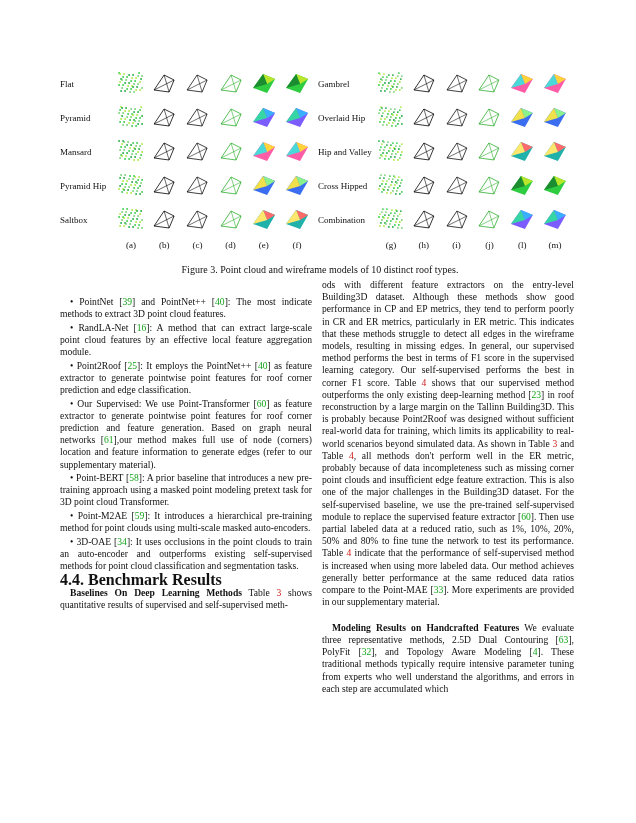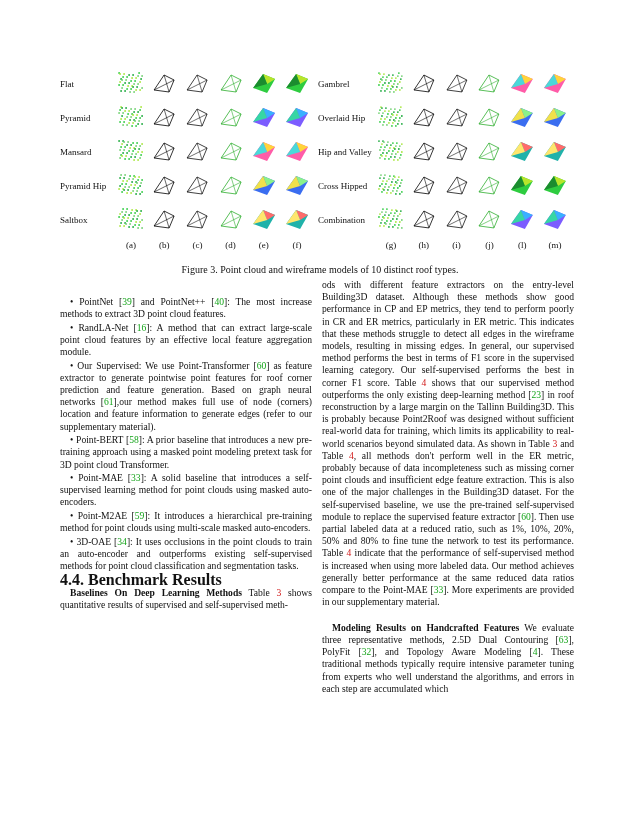--- a/index.html
+++ b/index.html
@@ -904,25 +904,25 @@
         <span>(i)</span>
         <span>(j)</span>
         <span>(l)</span>
         <span>(m)</span>
       </div>
     </div>
 </div>
 <div class="caption">Figure 3. Point cloud and wireframe models of 10 distinct roof types.</div>
 
 <div class="col col-left">
-  <p>• <span>PointNet</span> [<span class="cite">39</span>] and <span>PointNet++</span> [<span class="cite">40</span>]<span>: The most increase methods to extract 3D point cloud features.</span></p>
+  <p>• <span>PointNet</span> [<span class="cite">39</span>] and <span>PointNet++</span> [<span class="cite">40</span>]<span>: The most indicate methods to extract 3D point cloud features.</span></p>
   <p>• <span>RandLA-Net</span> [<span class="cite">16</span>]<span>: A method that can extract large-scale point cloud features by an effective local feature aggregation module.</span></p>
+  <p>• <span>Point2Roof</span> [<span class="cite">25</span>]<span>: It employs the PointNet++ </span>[<span class="cite">40</span>]<span> as feature extractor to generate pointwise point features for roof corner prediction and edge classification.</span></p>
   <p>• <span>Our Supervised</span><span>: We use Point-Transformer </span>[<span class="cite">60</span>]<span> as feature extractor to generate pointwise point features for roof corner prediction and feature generation. Based on graph neural networks </span>[<span class="cite">61</span>]<span>,our method makes full use of node (corners) location and feature information to generate edges (refer to our supplementary material).</span></p>
   <p>• <span>Point-BERT</span> [<span class="cite">58</span>]<span>: A prior baseline that introduces a new pre-training approach using a masked point modeling pretext task for 3D point cloud Transformer.</span></p>
-  <p>• <span>Point-MAE</span> [<span class="cite">33</span>]<span>: A solid baseline that introduces a self-supervised learning method for point clouds using masked auto-encoders.</span></p>
   <p>• <span>Point-M2AE</span> [<span class="cite">59</span>]<span>: It introduces a hierarchical pre-training method for point clouds using multi-scale masked auto-encoders.</span></p>
   <p>• <span>3D-OAE</span> [<span class="cite">34</span>]<span>: It uses occlusions in the point clouds to train an auto-encoder and outperforms existing self-supervised methods for point cloud classification and segmentation tasks.</span></p>
   <p class="section-title">4.4. Benchmark Results</p>
   <p><span class="bold">Baselines On Deep Learning Methods</span><span> Table </span><span class="ref">3</span><span> shows quantitative results of supervised and self-supervised meth-</span></p>
 </div>
 
 <div class="col col-right">
   <p class="noindent"><span>ods with different feature extractors on the entry-level Building3D dataset. Although these methods show good performance in CP and EP metrics, they tend to perform poorly in CR and ER metrics, particularly in ER metric. This indicates that these methods struggle to detect all edges in the wireframe models, resulting in missing edges. In general, our supervised method performs the best in terms of F1 score in the supervised learning category. Our self-supervised performs the best in corner F1 score. Table </span><span class="ref">4</span><span> shows that our supervised method outperforms the only existing deep-learning method </span>[<span class="cite">23</span>]<span> in roof reconstruction by a large margin on the Tallinn Building3D. This is probably because Point2Roof was designed without sufficient real-world data for training, which limits its applicability to real-world scenarios beyond simulated data. As shown in Table </span><span class="ref">3</span><span> and Table </span><span class="ref">4</span><span>, all methods don't perform well in the ER metric, probably because of data incompleteness such as missing corner point clouds and insufficient edge feature extraction. This is also one of the major challenges in the Building3D dataset. For the self-supervised baseline, we use the pre-trained self-supervised module to replace the supervised feature extractor </span>[<span class="cite">60</span>]<span>. Then use partial labeled data at a reduced ratio, such as 1%, 10%, 20%, 50% and 80% to fine tune the network to test its performance. Table </span><span class="ref">4</span><span> indicate that the performance of self-supervised method is increased when using more labeled data. Our method achieves generally better performance at the same reduced data ratios compare to the Point-MAE </span>[<span class="cite">33</span>]<span>. More experiments are provided in our supplementary material.</span></p>
   <div class="spacer"></div>
   <p><span class="bold">Modeling Results on Handcrafted Features</span><span> We evaluate three representative methods, 2.5D Dual Contouring </span>[<span class="cite">63</span>]<span>, PolyFit </span>[<span class="cite">32</span>]<span>, and Topology Aware Modeling </span>[<span class="cite">4</span>]<span>. These traditional methods typically require intensive parameter tuning from experts who well understand the algorithms, and errors in each step are accumulated which</span></p>

